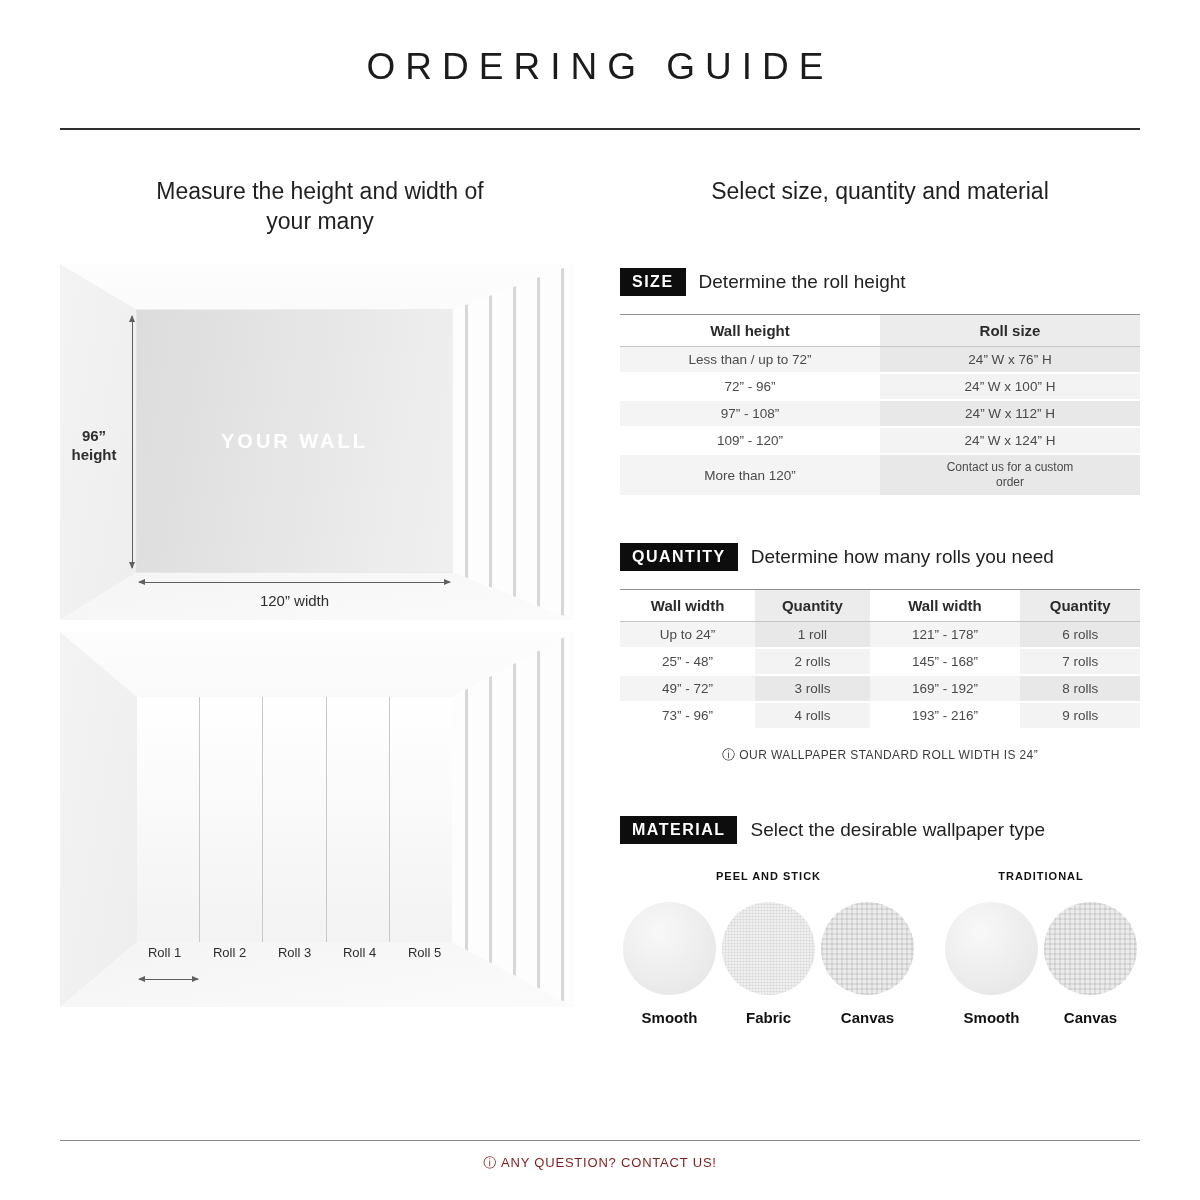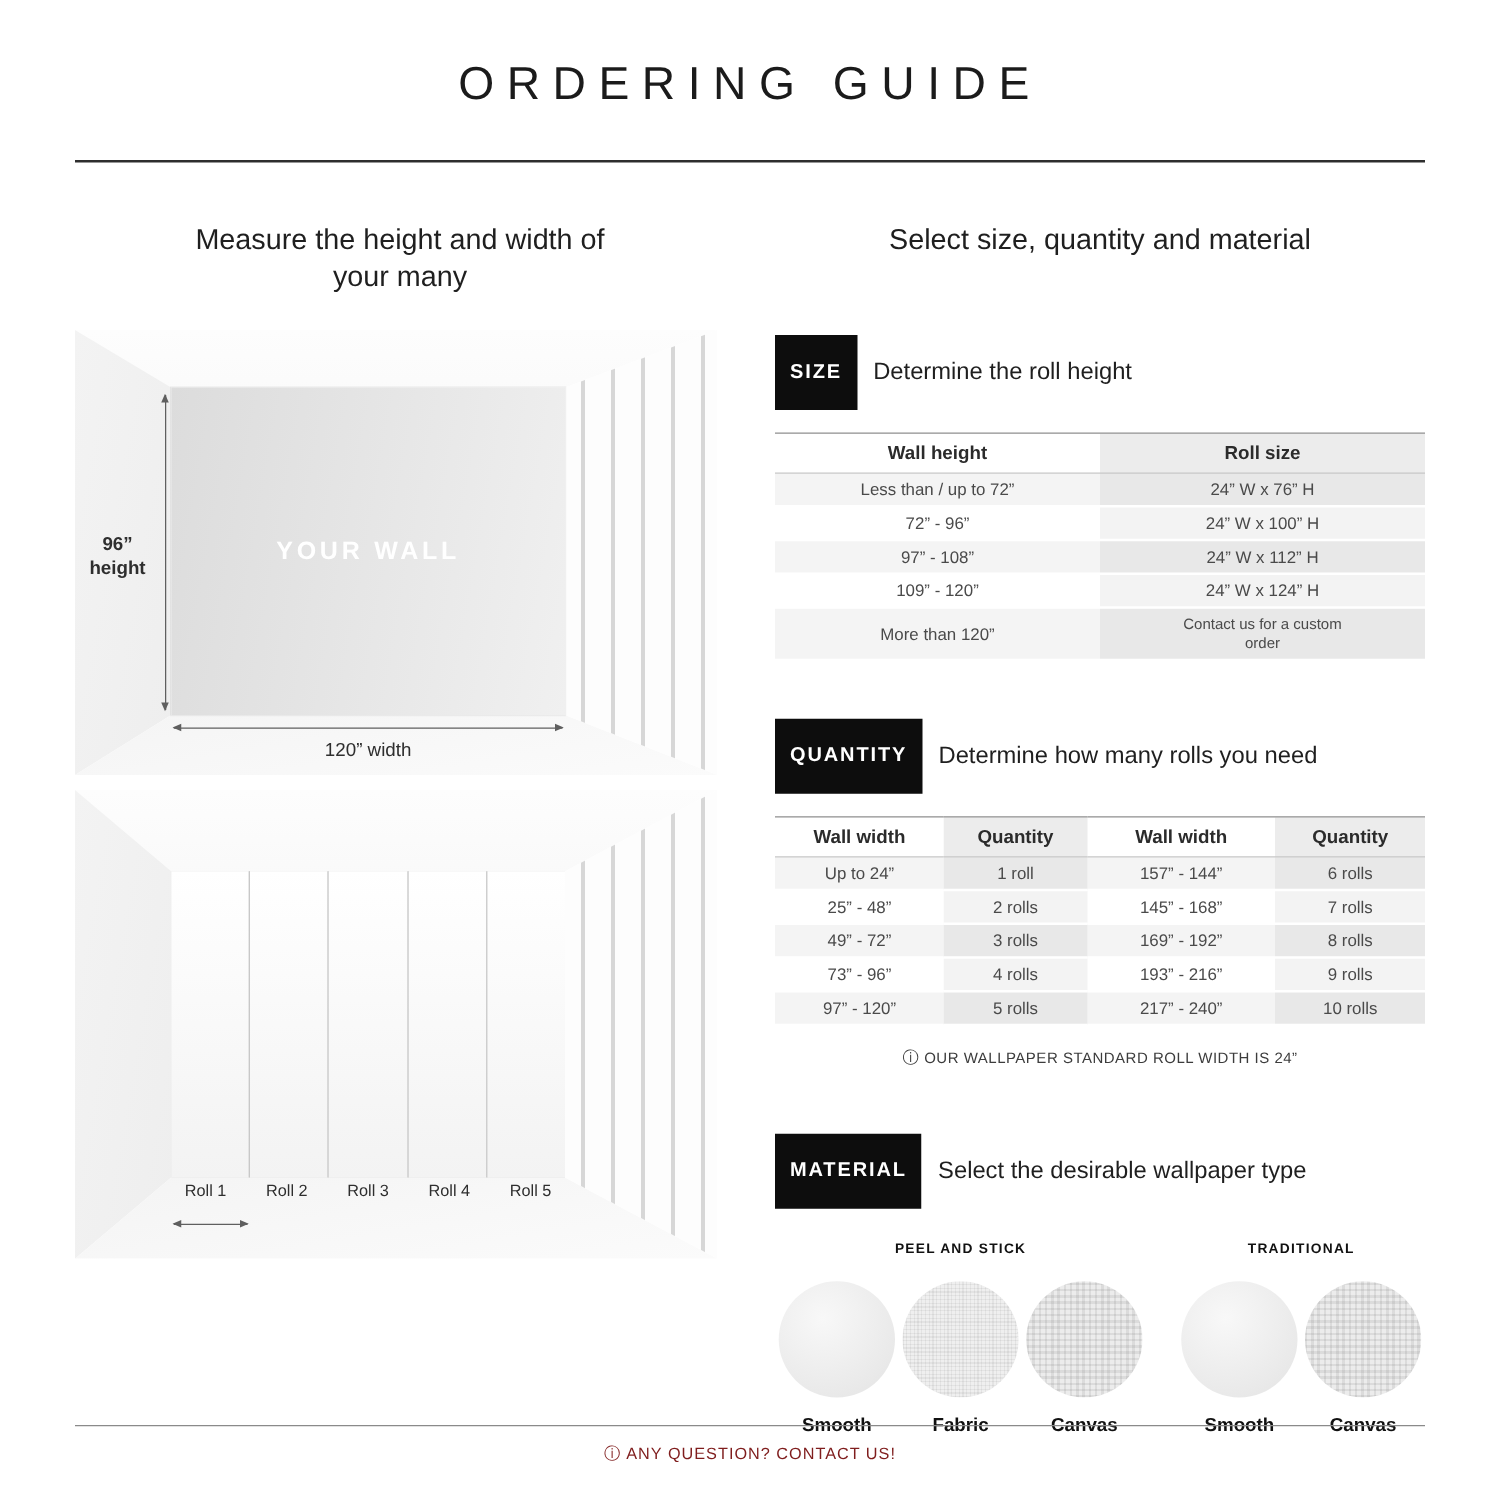--- a/index.html
+++ b/index.html
@@ -65,21 +65,21 @@
   .roll-labels span { flex: 1; text-align: center; font-size: 13px; color: #2e2e2e; }
 
   .example { margin: 46px 0 0 14px; font-size: 16px; line-height: 22px; color: #1f1f1f; }
   .example-body { width: 450px; }
 
   
   .section-header { display: flex; align-items: center; gap: 13px; }
   .sh-size { margin-top: 62px; }
   .sh-quantity { margin-top: 46px; }
   .sh-material { margin-top: 52px; }
-  .tag { background: #0d0d0d; color: #ffffff; font-size: 16px; font-weight: 700; letter-spacing: 1.5px; padding: 21px 12px; }
+  .tag { background: #0d0d0d; color: #ffffff; font-size: 16px; font-weight: 700; letter-spacing: 1.5px; padding: 5px 12px; }
   .section-sub { font-size: 19px; color: #1f1f1f; }
 
   .data-table { width: 100%; border-collapse: collapse; margin-top: 18px; border-top: 1px solid #8f8f8f; }
   .data-table th { font-size: 15px; font-weight: 700; color: #2b2b2b; padding: 7px 4px; border-bottom: 1px solid #c6c6c6; }
   .data-table td { font-size: 13.5px; color: #4a4a4a; text-align: center; padding: 5px 4px; border-bottom: 2px solid #ffffff; }
   .data-table tbody tr:nth-child(odd) { background: #f4f4f4; }
   th.shade { background: #ececec; }
   td.col-shade { background: rgba(17,17,17,0.05); }
   .size-table th, .size-table td { width: 50%; }
   .qt-c1 { width: 26%; } .qt-c2 { width: 22%; } .qt-c3 { width: 29%; } .qt-c4 { width: 23%; }
@@ -205,47 +205,41 @@
         <th class="qt-c1">Wall width</th>
         <th class="qt-c2 shade">Quantity</th>
         <th class="qt-c3">Wall width</th>
         <th class="qt-c4 shade">Quantity</th>
       </tr>
     </thead>
     <tbody>
       <tr>
         <td>Up to 24”</td>
         <td class="col-shade">1 roll</td>
-        <td>157” - 144”</td>
+        <td>121” - 178”</td>
         <td class="col-shade">6 rolls</td>
       </tr>
       <tr>
         <td>25” - 48”</td>
         <td class="col-shade">2 rolls</td>
         <td>145” - 168”</td>
         <td class="col-shade">7 rolls</td>
       </tr>
       <tr>
         <td>49” - 72”</td>
         <td class="col-shade">3 rolls</td>
         <td>169” - 192”</td>
         <td class="col-shade">8 rolls</td>
       </tr>
       <tr>
         <td>73” - 96”</td>
         <td class="col-shade">4 rolls</td>
         <td>193” - 216”</td>
         <td class="col-shade">9 rolls</td>
       </tr>
-      <tr>
-        <td>97” - 120”</td>
-        <td class="col-shade">5 rolls</td>
-        <td>217” - 240”</td>
-        <td class="col-shade">10 rolls</td>
-      </tr>
     </tbody>
   </table>
   <div class="table-note">
     <span class="info-glyph">ⓘ</span><span>OUR WALLPAPER STANDARD ROLL WIDTH IS 24”</span>
   </div>
 
   <div class="section-header sh-material">
     <span class="tag">MATERIAL</span>
     <span class="section-sub">Select the desirable wallpaper type</span>
   </div>

